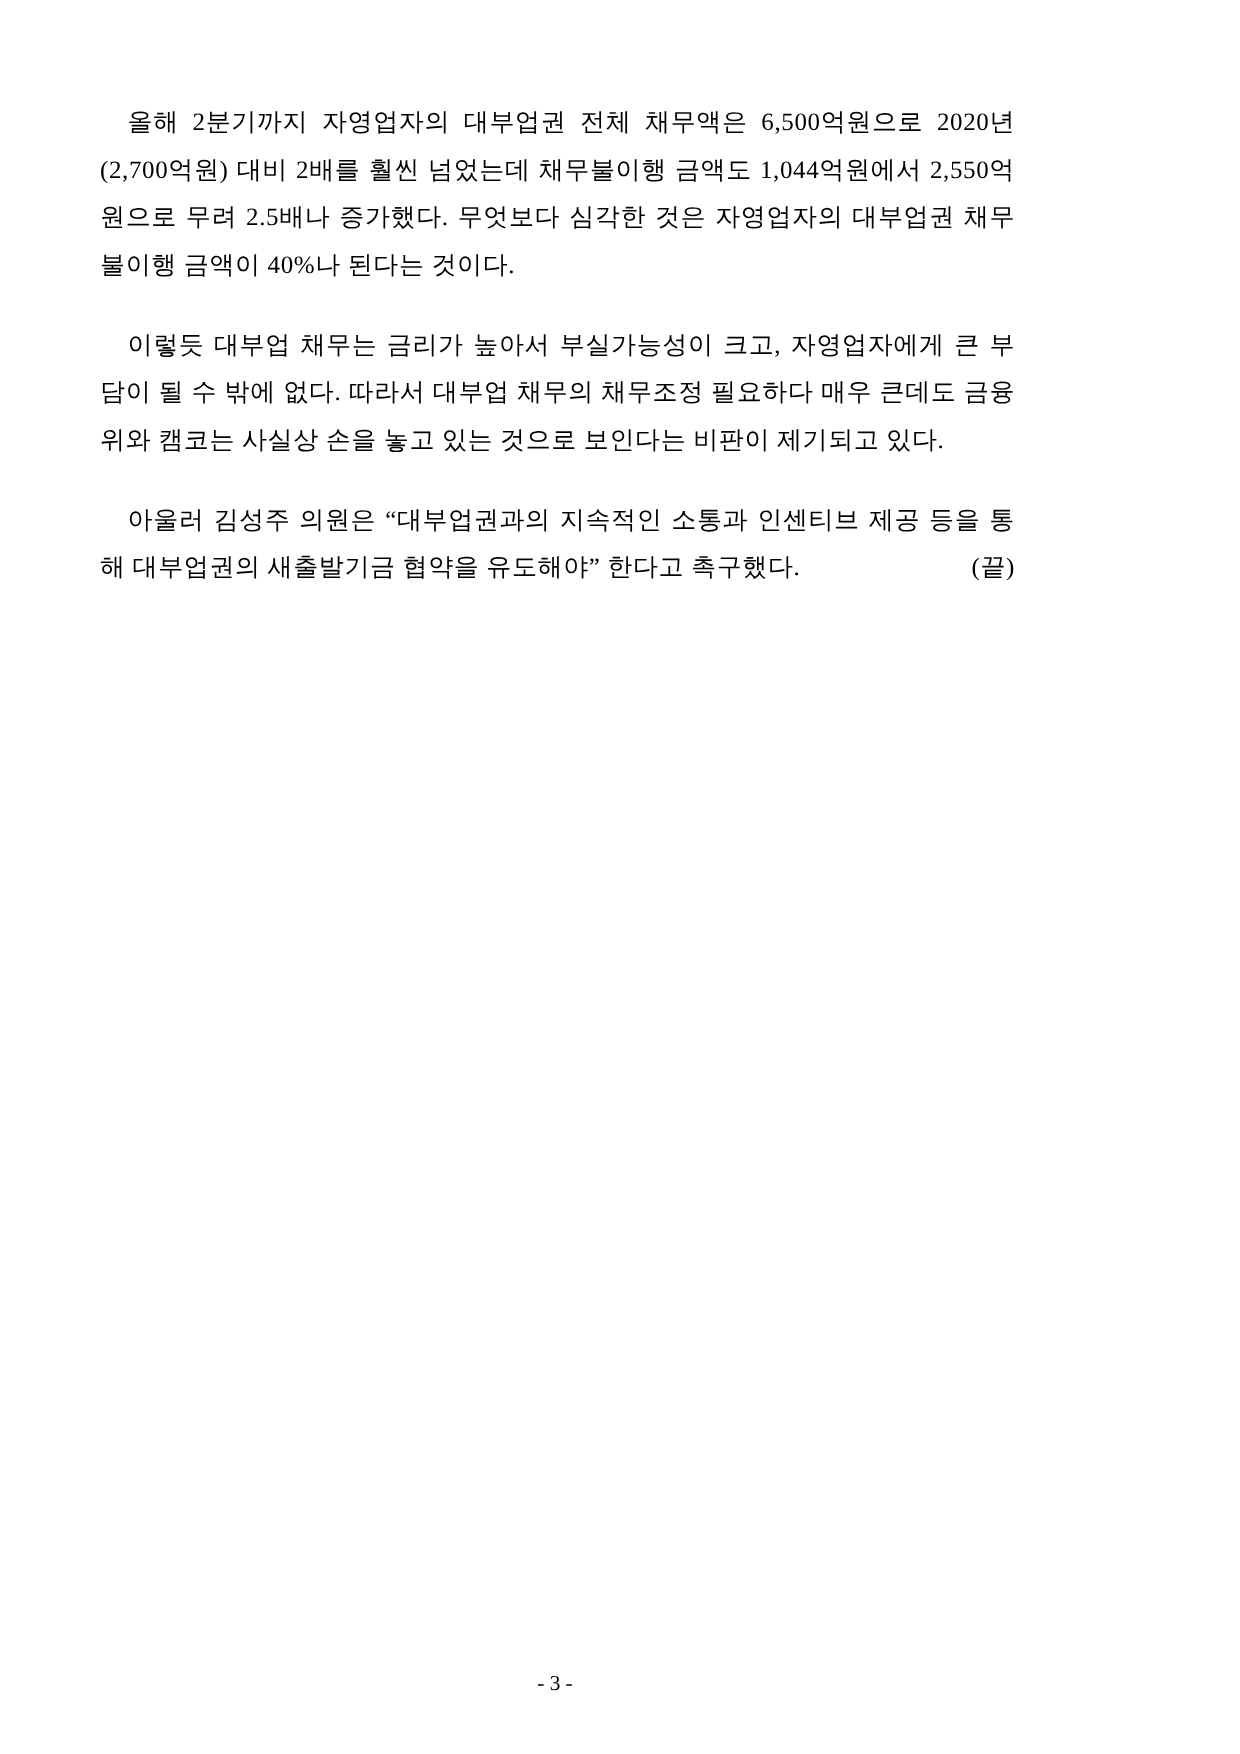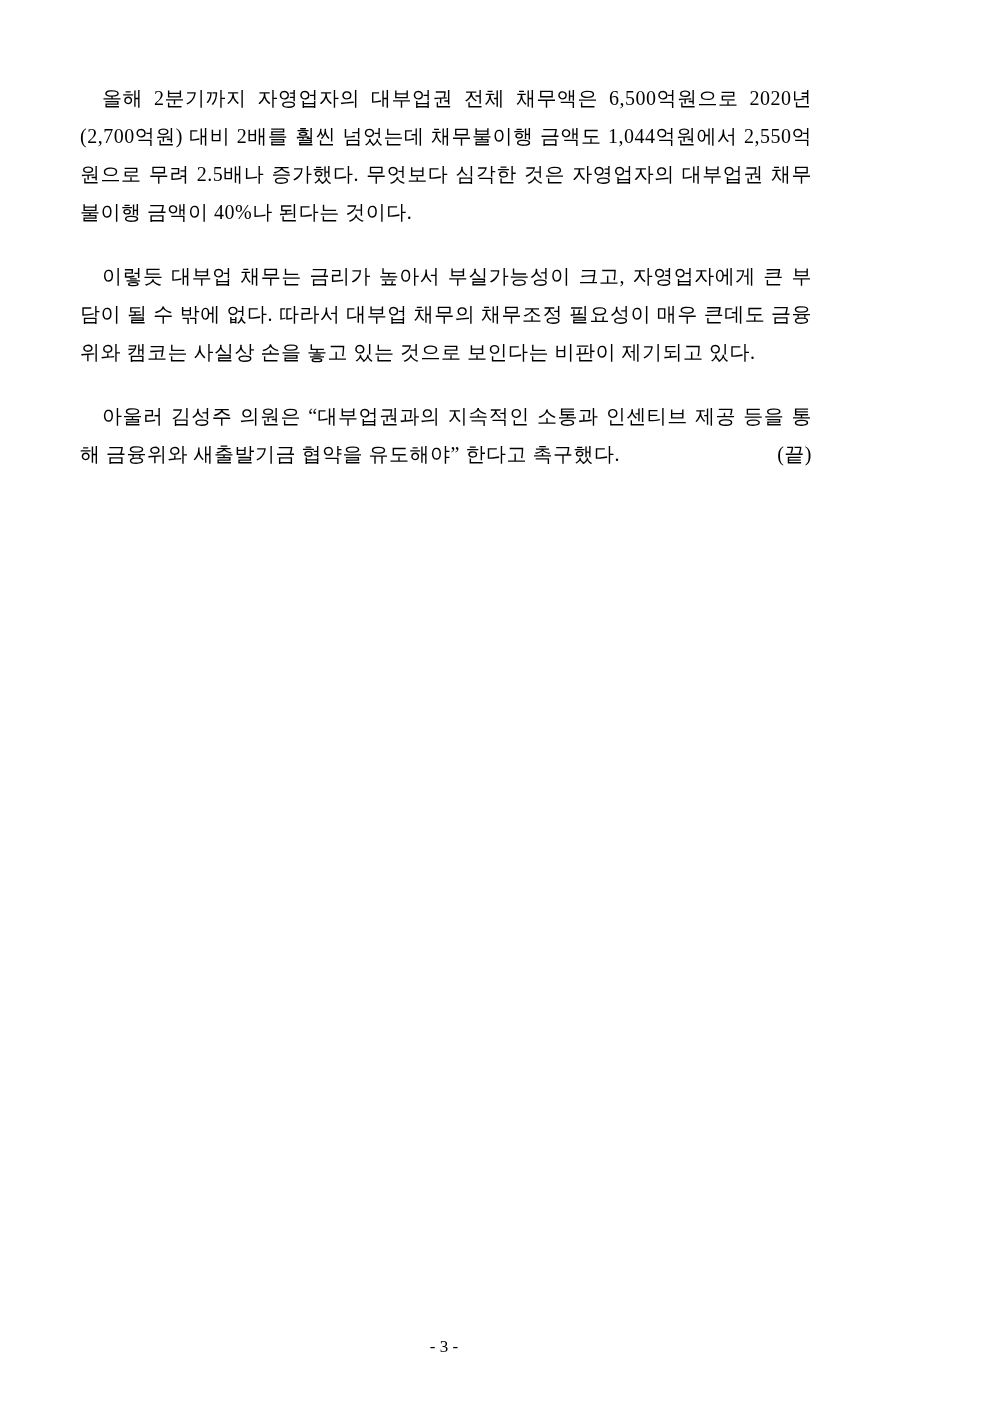--- a/index.html
+++ b/index.html
@@ -55,20 +55,20 @@
     line-height: 24px;
     color: #000000;
   }
 </style>
 </head>
 <body>
 
 <div class="page">
   <main class="content">
     <p class="para">올해 2분기까지 자영업자의 대부업권 전체 채무액은 6,500억원으로 2020년(2,700억원) 대비 2배를 훨씬 넘었는데 채무불이행 금액도 1,044억원에서 2,550억 원으로 무려 2.5배나 증가했다. 무엇보다 심각한 것은 자영업자의 대부업권 채무불이행 금액이 40%나 된다는 것이다.</p>
-    <p class="para">이렇듯 대부업 채무는 금리가 높아서 부실가능성이 크고, 자영업자에게 큰 부담이 될 수 밖에 없다. 따라서 대부업 채무의 채무조정 필요성이 매우 큰데도 금융위와 캠코는 사실상 손을 놓고 있는 것으로 보인다는 비판이 제기되고 있다.</p>
-    <p class="para"><span>아울러 김성주 의원은 “대부업권과의 지속적인 소통과 인센티브 제공 등을 통해 금융위와 새출발기금 협약을 유도해야” 한다고 촉구했다.</span><span class="end-mark">(끝)</span></p>
+    <p class="para">이렇듯 대부업 채무는 금리가 높아서 부실가능성이 크고, 자영업자에게 큰 부담이 될 수 밖에 없다. 따라서 대부업 채무의 채무조정 필요하다 매우 큰데도 금융위와 캠코는 사실상 손을 놓고 있는 것으로 보인다는 비판이 제기되고 있다.</p>
+    <p class="para"><span>아울러 김성주 의원은 “대부업권과의 지속적인 소통과 인센티브 제공 등을 통해 대부업권의 새출발기금 협약을 유도해야” 한다고 촉구했다.</span><span class="end-mark">(끝)</span></p>
   </main>
 
   <footer class="page-footer">
     <span>- 3 -</span>
   </footer>
 </div>
 
 </body></html>

